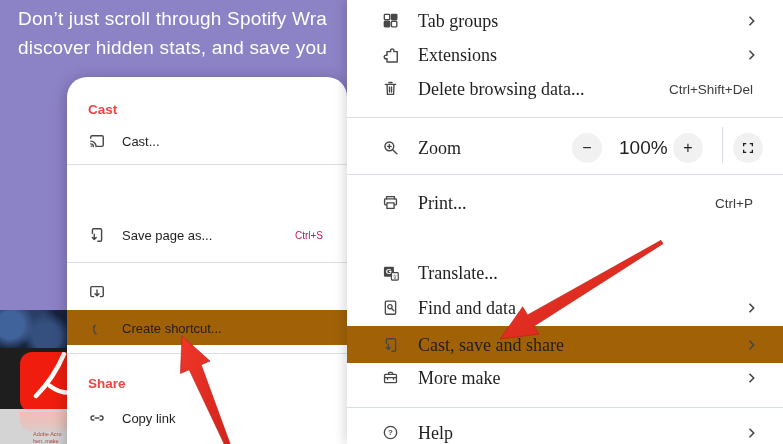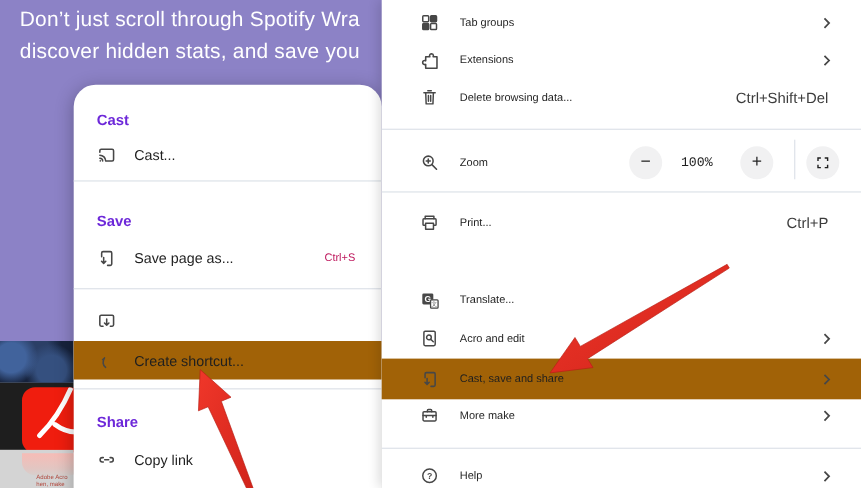--- a/index.html
+++ b/index.html
@@ -24,48 +24,48 @@
               background:linear-gradient(#f6bcb6,#e2c6c2 70%,#d7cfcd);z-index:0;}
   .thumb-caption{position:absolute;z-index:0;color:#b2473c;font-size:5.5px;line-height:6px;white-space:nowrap;}
   .thumb-caption.c1{left:33px;top:431px;}
   .thumb-caption.c2{left:33px;top:438px;}
 
   
   .submenu{position:absolute;left:67px;top:77px;width:280px;height:380px;background:#fff;
            border-radius:20px 20px 0 0;box-shadow:0 3px 16px rgba(0,0,0,.28);z-index:1;}
   .srow,.shead{position:absolute;left:0;right:0;}
   .shead{height:28px;display:flex;align-items:center;padding-left:21px;box-sizing:border-box;
-         font-size:13.5px;font-weight:bold;color:#6d28d9;}
+         font-size:13.5px;font-weight:bold;color:#ef4444;}
   .srow{height:34px;}
   .srow .icon{position:absolute;left:20px;top:50%;transform:translateY(-50%);width:20px;height:20px;}
   .srow .lbl{position:absolute;left:55px;top:50%;transform:translateY(-50%);
              font-size:13px;color:#1f1f1f;white-space:nowrap;}
   .srow .shc{position:absolute;right:24px;top:50%;transform:translateY(-50%);
              font-size:10px;color:#be185d;}
   .sdiv{position:absolute;left:0;right:0;height:1px;background:#dadfe6;}
   .hl{background:#a16207;}
 
   
   .mainmenu{position:absolute;left:347px;top:0;width:436px;height:444px;background:#fff;
             box-shadow:-3px 0 10px rgba(0,0,0,.14);z-index:2;}
   .mrow{position:absolute;left:0;right:0;height:34px;}
   .mrow .icon{position:absolute;left:34px;top:50%;transform:translateY(-50%);width:20px;height:20px;}
   .mrow .lbl{position:absolute;left:71px;top:50%;transform:translateY(-50%);
-             font-size:10px;color:#1f1f1f;white-space:nowrap;}
+             font-size:18px;color:#1f1f1f;white-space:nowrap;font-family:Liberation Serif, serif;}
   .mrow .shc{position:absolute;right:30px;top:50%;transform:translateY(-50%);
              font-size:13.5px;color:#3c3c3c;}
   .mrow .chev{position:absolute;right:25px;top:50%;transform:translateY(-50%);display:flex;}
   .mdiv{position:absolute;left:0;right:0;height:1px;background:#dadfe6;}
 
   
   .zctl{position:absolute;top:50%;transform:translateY(-50%);}
   .zbtn{width:30px;height:30px;border-radius:50%;background:#f1f1f2;border:none;
         display:flex;align-items:center;justify-content:center;font-size:16px;color:#1f1f1f;
         font-family:"Liberation Sans",sans-serif;padding:0;cursor:default;}
-  .zval{font-size:12px;color:#1f1f1f;font-family:Liberation Mono, monospace;}
+  .zval{font-size:19px;color:#1f1f1f;}
   .vsep{position:absolute;left:375px;top:-3px;width:1px;height:36px;background:#dadfe6;}
 
   svg.ic{stroke:#474747;stroke-width:1.7;fill:none;stroke-linecap:round;stroke-linejoin:round;}
   svg.chv{stroke:#474747;stroke-width:1.6;fill:none;}
 
   
   .arrows{position:absolute;left:0;top:0;width:783px;height:444px;z-index:5;pointer-events:none;}
 </style>
 </head>
 <body>
@@ -97,21 +97,20 @@
         <path d="M4.5 12.1c3.5 0 6.4 2.9 6.4 6.4"></path>
         <path d="M4.5 15.4c1.7 0 3.1 1.4 3.1 3.1"></path>
         <circle cx="5" cy="18.3" r=".9" fill="#474747" stroke="none"></circle>
       </svg>
     </span>
     <span class="lbl">Cast...</span>
   </div>
 
   <div class="sdiv" style="top:87px"></div>
 
-  <div class="shead" style="top:109px">Save</div>
 
   <div class="srow" style="top:141px">
     <span class="icon">
       <svg class="ic" width="20" height="20" viewBox="0 0 24 24">
         <path d="M10.5 4.5H16a1.5 1.5 0 0 1 1.5 1.5v12a1.5 1.5 0 0 1-1.5 1.5h-3M6.5 10V6a1.5 1.5 0 0 1 1.5-1.5h2.5"></path>
         <path d="M8.7 11v6.3M6.4 15l2.3 2.3L11 15"></path>
       </svg>
     </span>
     <span class="lbl">Save page as...</span>
     <span class="shc">Ctrl+S</span>
@@ -244,21 +243,21 @@
   </div>
 
   <div class="mrow" style="top:291px">
     <span class="icon">
       <svg class="ic" width="19" height="19" viewBox="0 0 24 24" stroke-width="1.6">
         <rect x="5.5" y="4" width="13" height="16.5" rx="1.5"></rect>
         <circle cx="11.3" cy="11" r="2.7"></circle>
           <path d="M13.3 13.1l3 3"></path>
       </svg>
     </span>
-    <span class="lbl">Acro and edit</span>
+    <span class="lbl">Find and data</span>
     <span class="chev">
       <svg class="chv" width="13" height="13" viewBox="0 0 13 13">
           <path d="M4.5 2.2l4.2 4.3-4.2 4.3"></path>
         </svg>
     </span>
   </div>
 
   <div class="mrow hl" style="top:326px;height:37px">
     <span class="icon">
       <svg class="ic" width="20" height="20" viewBox="0 0 24 24">

